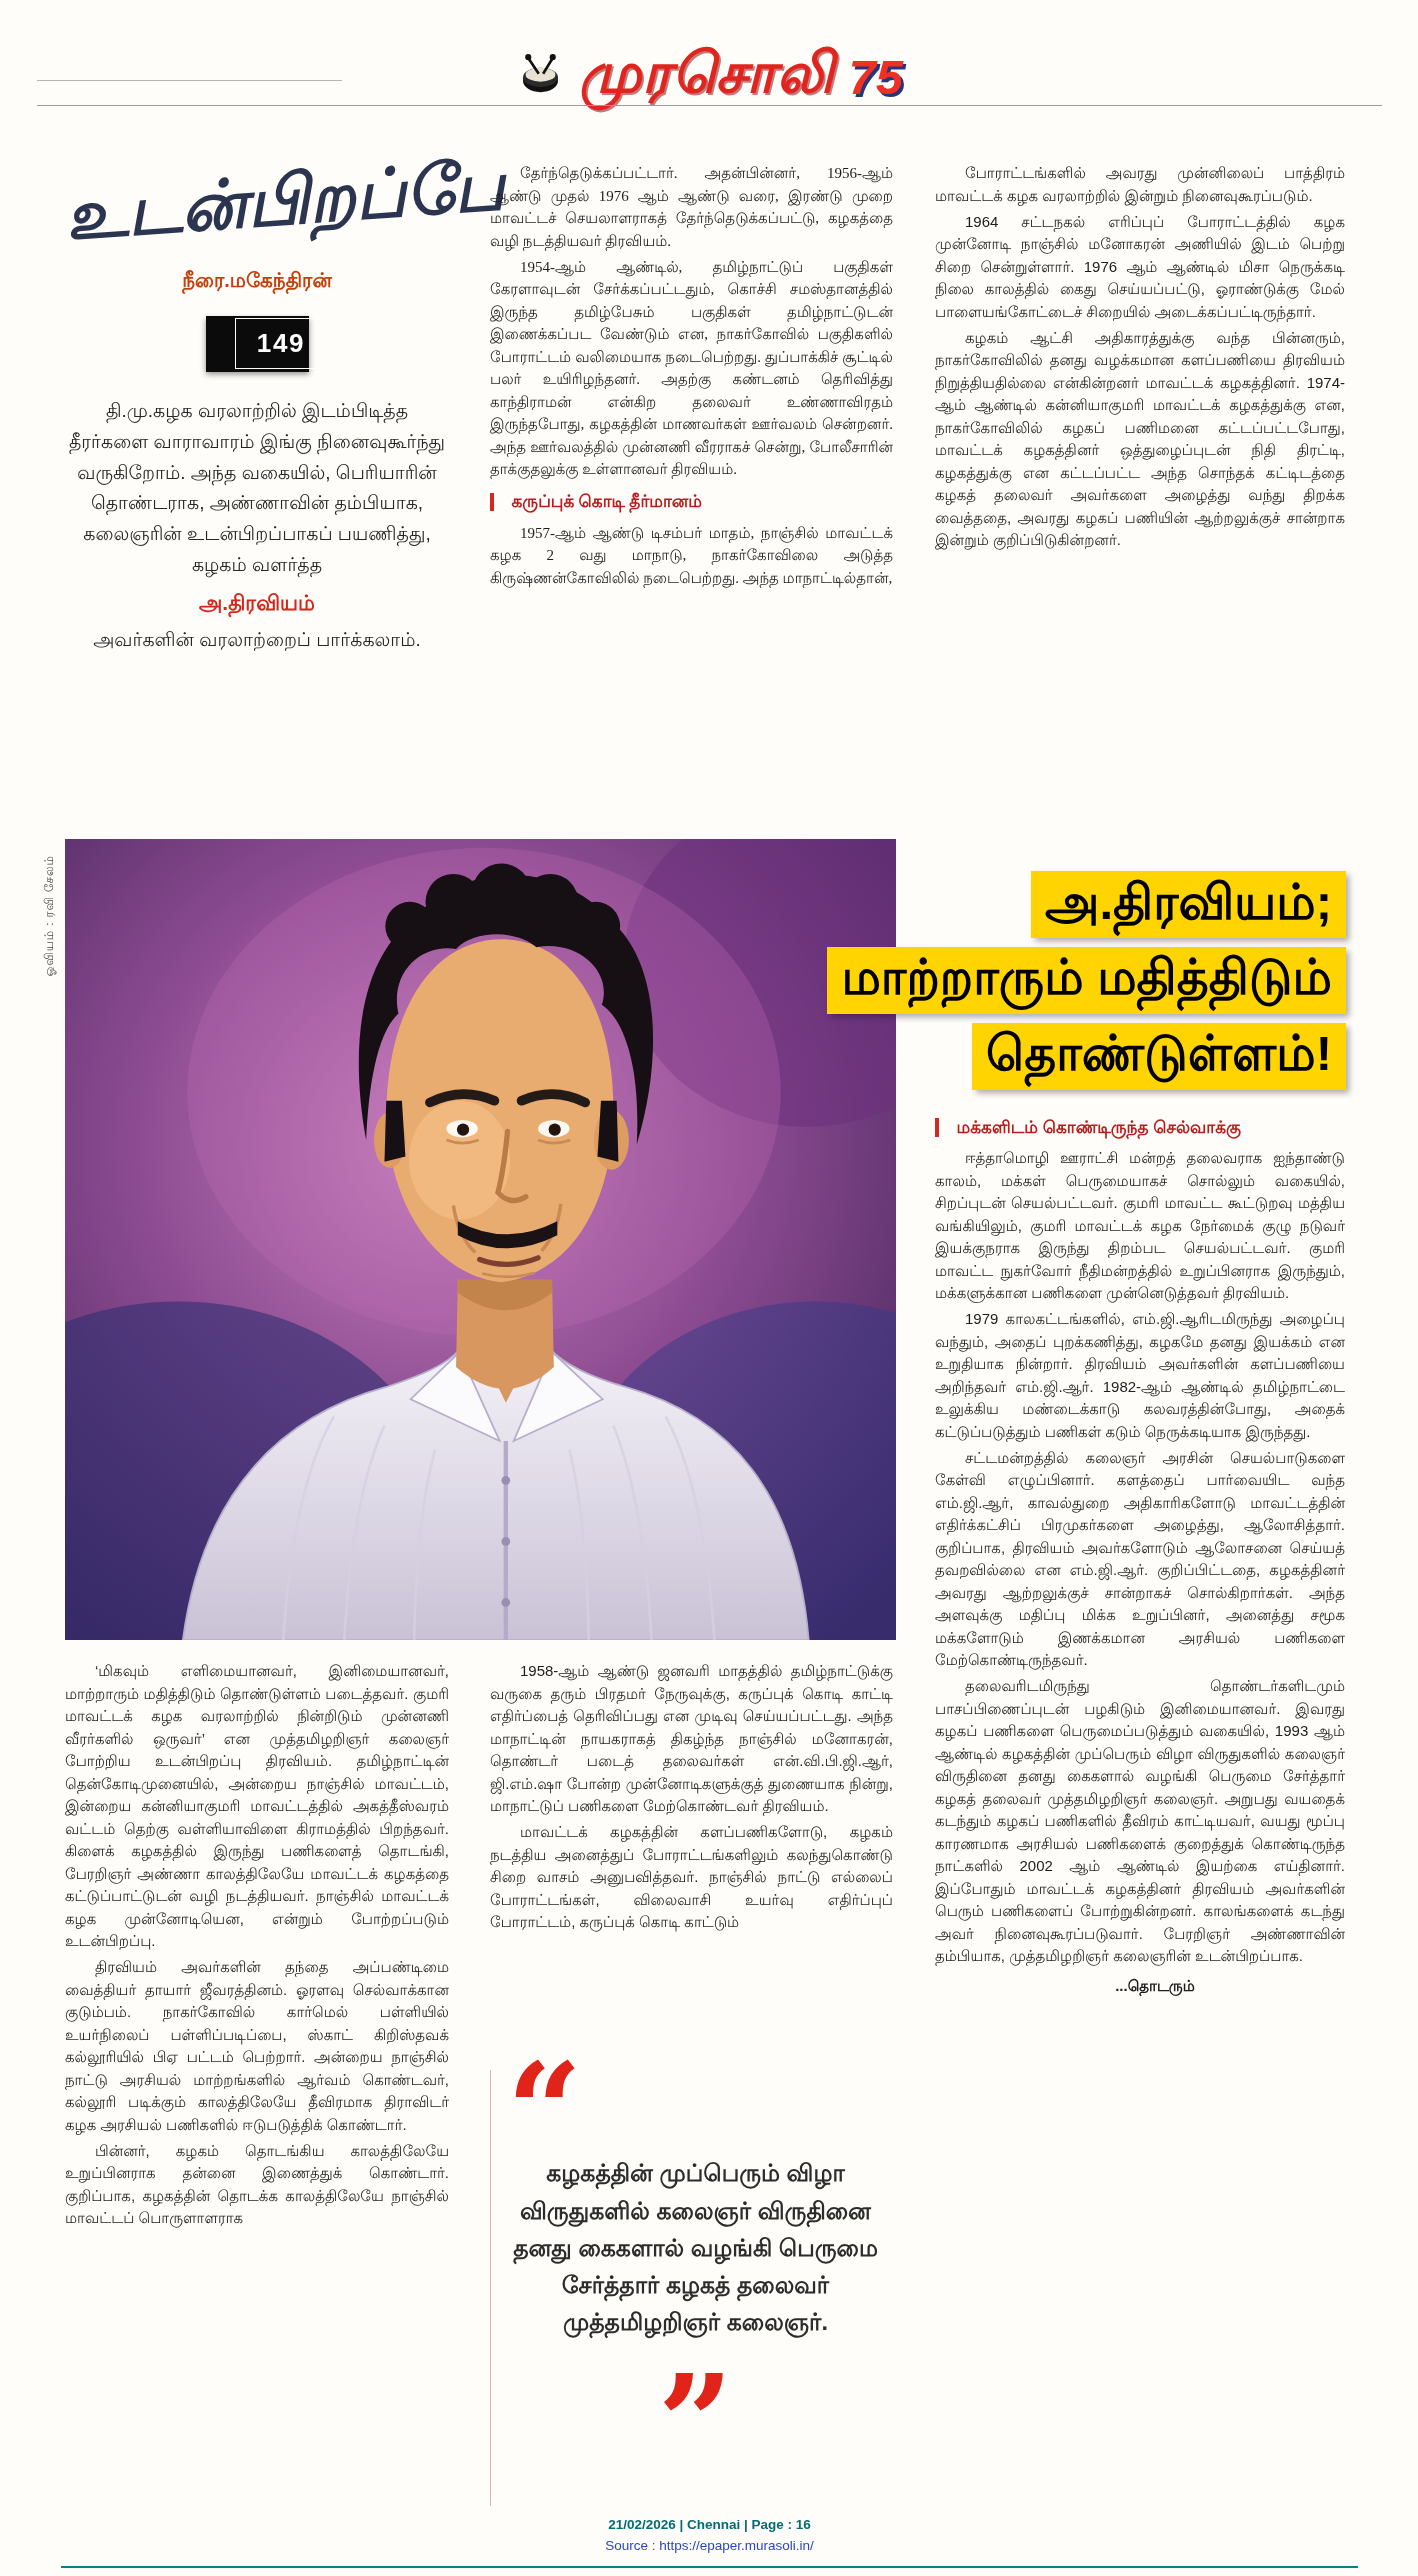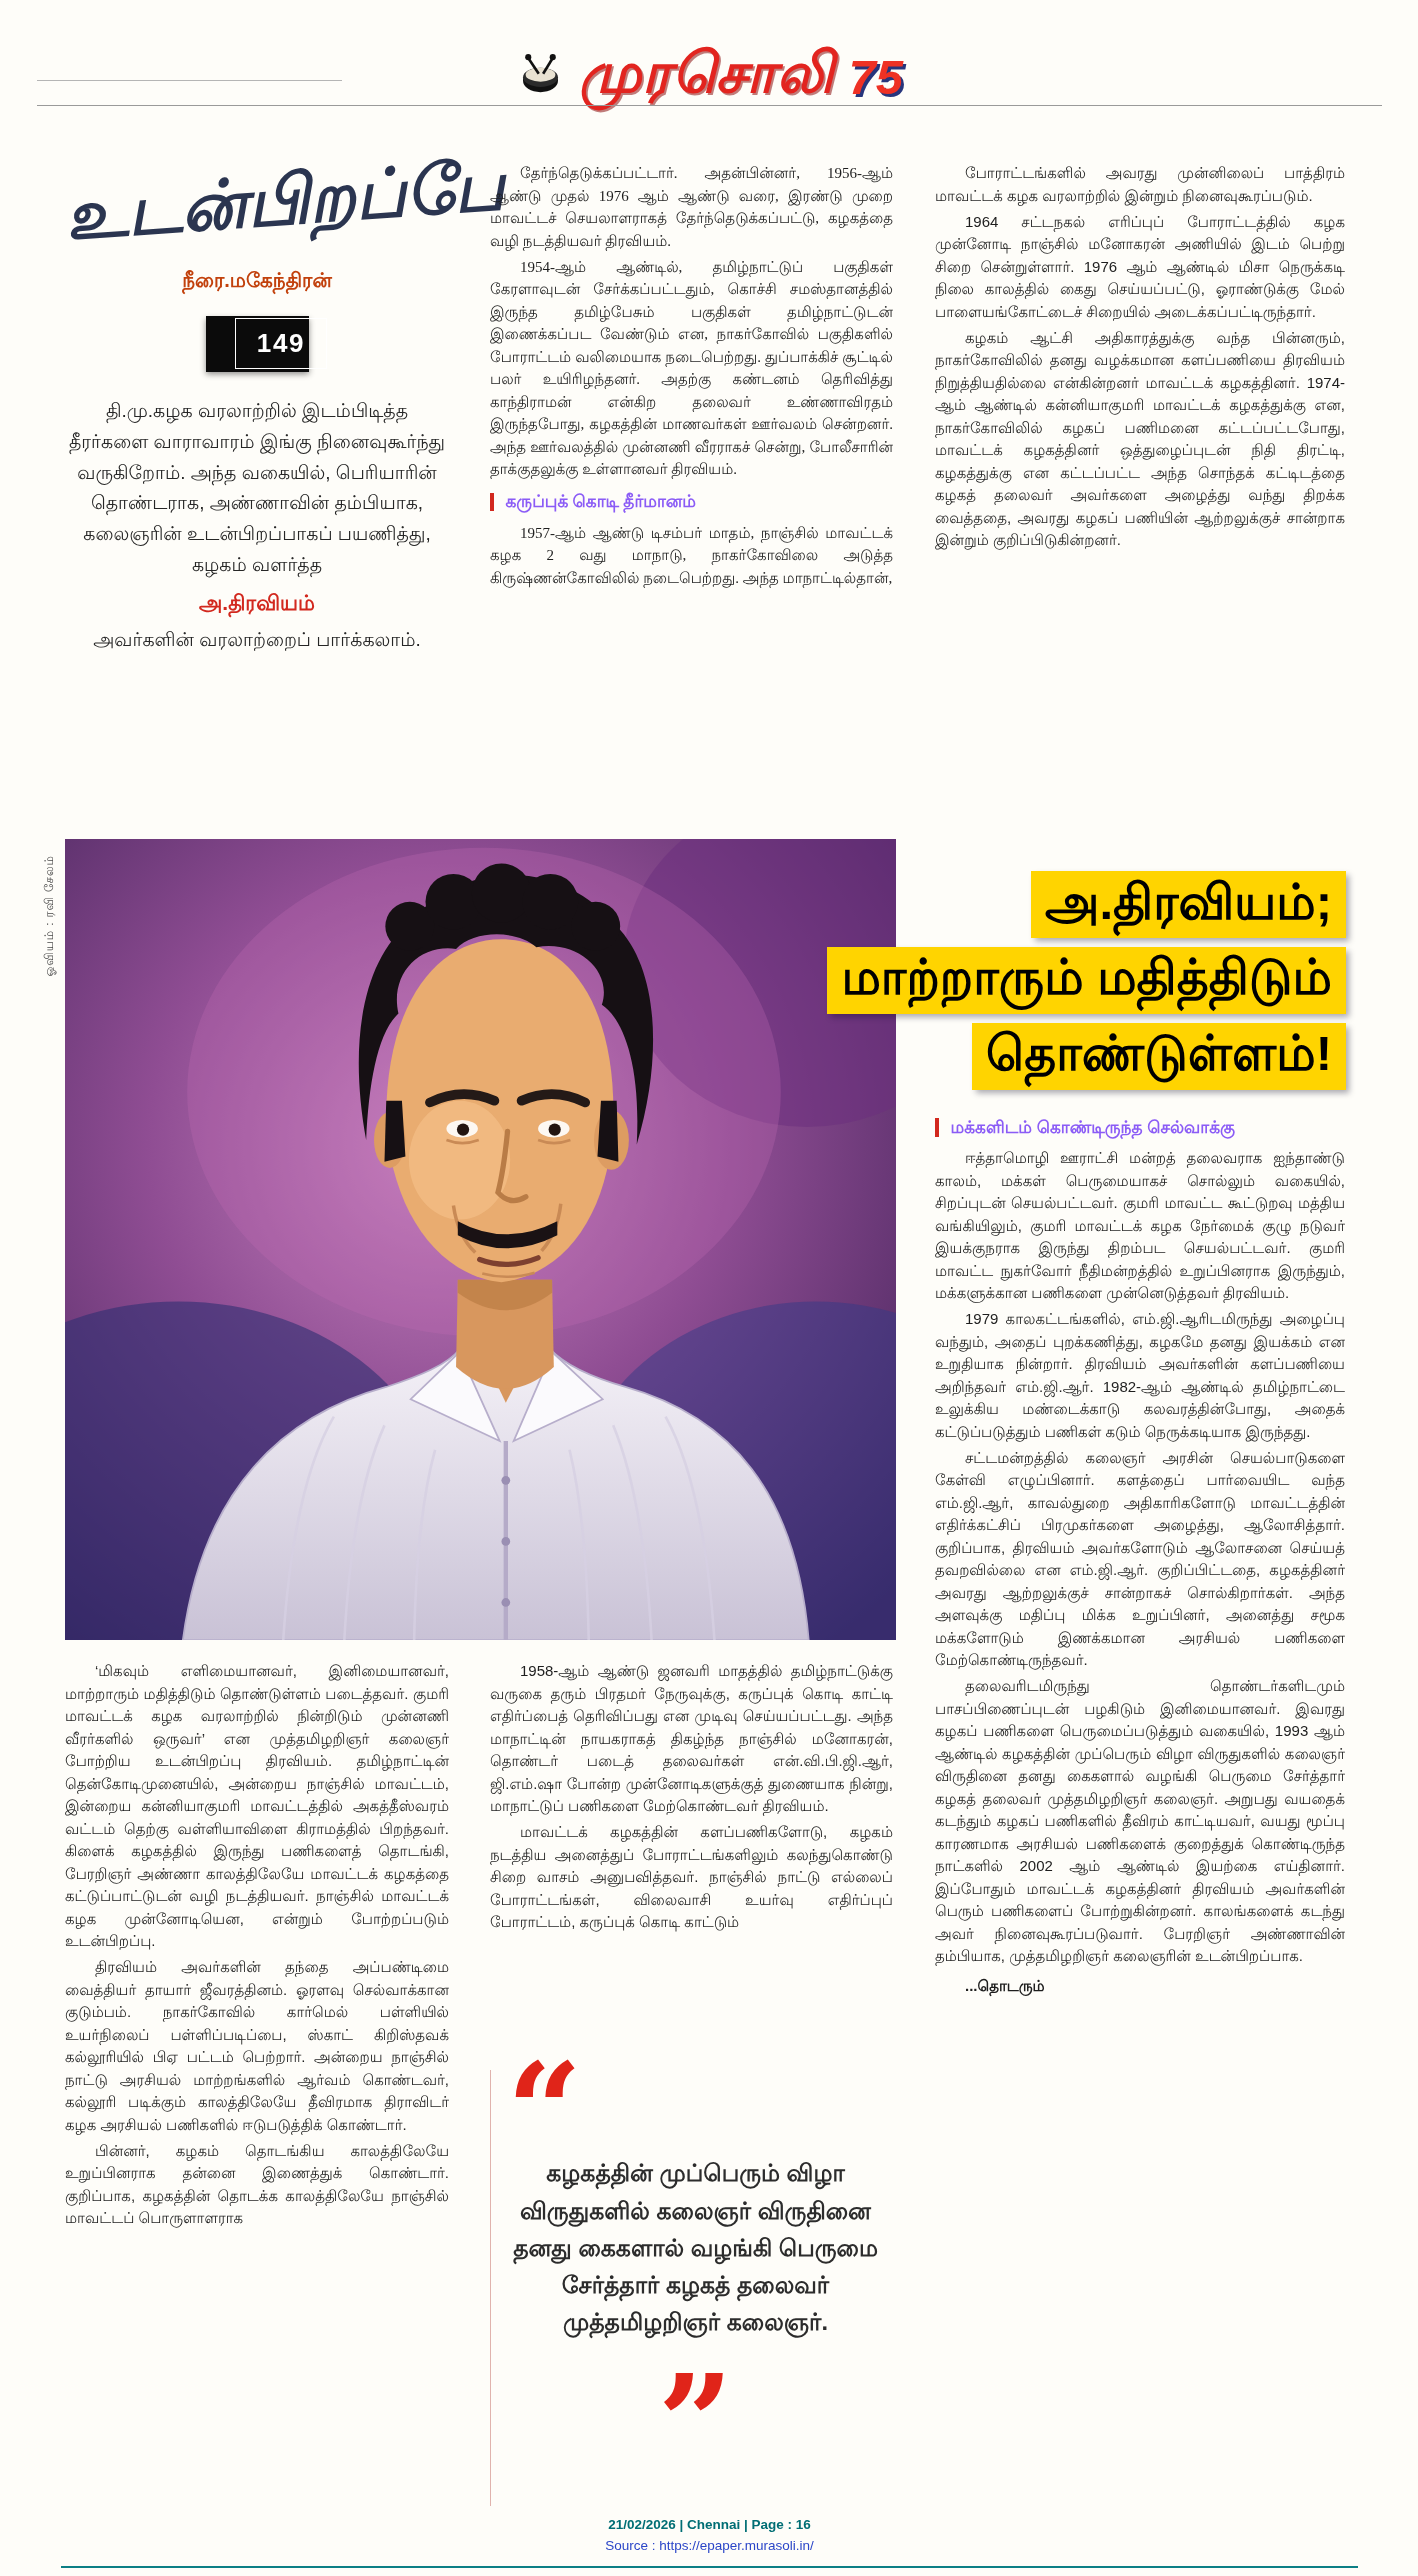--- a/index.html
+++ b/index.html
@@ -16,22 +16,22 @@
   .logo-text { font-size:56px; font-weight:bold; font-style:italic; color:#e2241f;
                letter-spacing:0.9px; text-shadow:1.7px 1.7px 0 rgba(140,18,18,.55); }
   .badge75 { font-size:49px; font-weight:800; font-style:italic; color:#ee3124;
              text-shadow:2.6px 2.6px 0 #27357c; }
   .rule-a { position:absolute; top:80px; left:37px; width:305px; border-top:1.3px solid #b5b5b5; }
   .rule-b { position:absolute; top:105px; left:37px; right:37px; border-top:1.3px solid #9a9a9a; }
 
   
   .col { position:absolute; text-align:justify; font-size:15px; line-height:1.5; color:#1e1e1e; }
   .para { text-indent:30px; margin-bottom:3.5px; }
-  .subhead { color:#8b5cf6; font-weight:bold; font-size:17px; margin:8.7px 0 7px;
-             display:flex; align-items:center; gap:12px; text-align:left; }
+  .subhead { color:#b91c1c; font-weight:bold; font-size:17px; margin:8.7px 0 7px;
+             display:flex; align-items:center; gap:18px; text-align:left; }
   .subhead .bar { width:3.5px; height:18.3px; background:#d2281e; flex:none; }
 
   
   .col-left { left:65px; top:162px; width:384px; text-align:center; }
   .series-title { font-family:"DejaVu Serif","Liberation Serif",serif; font-style:italic; font-weight:bold;
                   font-size:68px; line-height:1.05; color:#2b3550; transform:rotate(-4deg);
                   margin:5.2px 0 26px; }
   .author { font-size:20px; font-weight:bold; color:#c2410c; margin-bottom:21px; }
   .episode { width:103px; height:56px; background:#0b0b0b; margin:0 auto 24.4px;
              display:flex; align-items:center; justify-content:center;
@@ -51,21 +51,21 @@
                 transform:rotate(180deg); font-size:11.8px; color:#4a4a4a; letter-spacing:0.9px; }
 
   
   .headline { position:absolute; right:73px; top:871px; width:689px; text-align:right; z-index:4; }
   .hl-row { margin-bottom:8.7px; }
   .hl-line { display:inline-block; background:#ffd400; color:#000000; font-weight:800;
              font-size:49px; line-height:1.12; padding:3.5px 14px 8.7px;
              box-shadow:3.5px 4.4px 6.1px rgba(15,15,40,.35); }
 
   .col-right { left:935px; top:1106px; width:410px; }
-  .continuation { text-align:left; font-weight:bold; margin-top:7px; }
+  .continuation { text-align:center; font-weight:bold; margin-top:7px; }
 
   .col-1bot { left:65px; top:1660px; width:384px; }
   .col-2bot { left:490px; top:1660px; width:403px; }
 
   
   .pullquote { position:absolute; left:490px; top:2070px; width:403px; height:436px;
                padding:5.2px 8.7px 0 15.7px; border-left:1.7px solid #e0b3ad; }
   .pq-open { font-family:"DejaVu Serif","Liberation Serif",serif; color:#e02419;
              font-size:131px; line-height:.55; display:block; height:68px; font-weight:bold; }
   .pq-text { font-size:23.6px; font-weight:bold; color:#2c2c2c; text-align:center;

